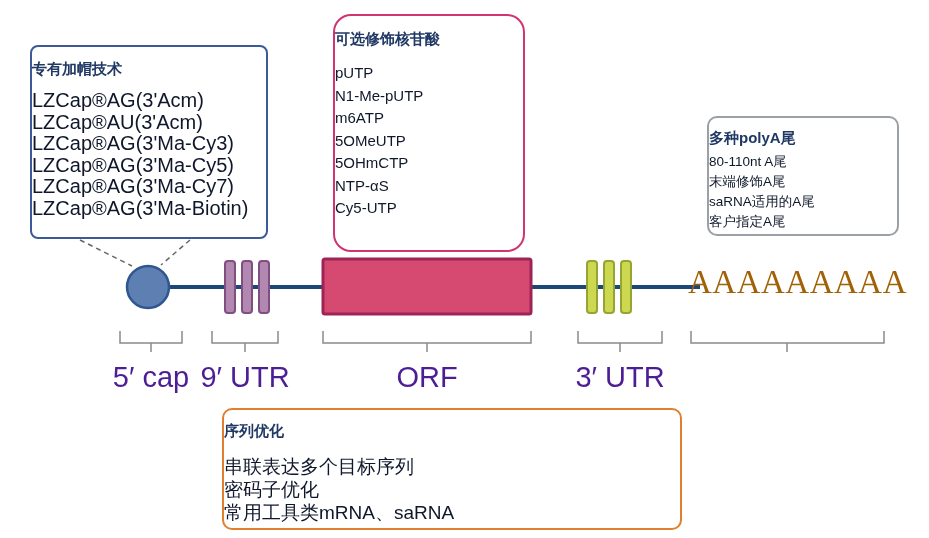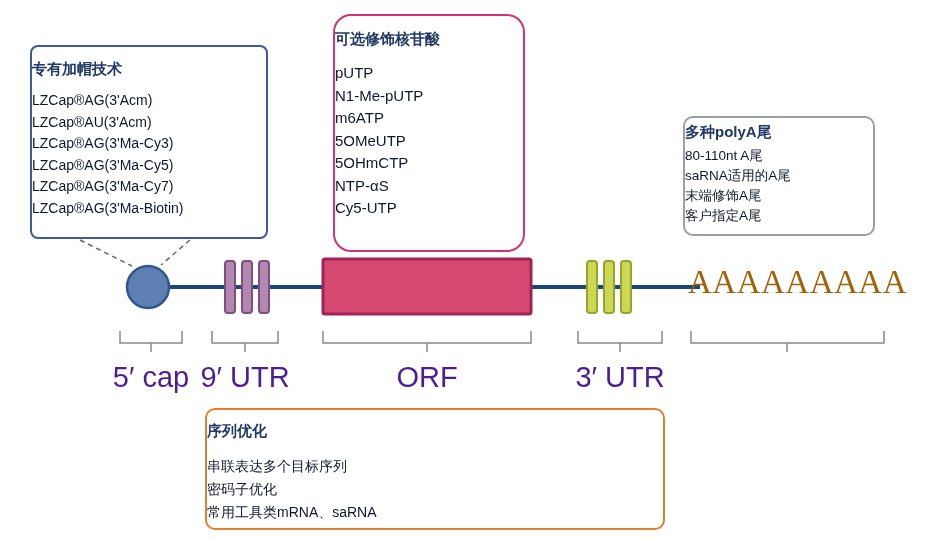--- a/index.html
+++ b/index.html
@@ -10,36 +10,36 @@
   }
   .stage { position:absolute; left:0; top:0; width:929px; height:538px; }
 
   .box { position:absolute; background:#fff; text-align:left; }
   .box-title { font-weight:bold; color:var(--navy); }
   .list-line { color:#0f172a; white-space:nowrap; }
 
   #cap-box { left:30px; top:45px; width:238px; height:194px;
     border:2px solid var(--blue-border); border-radius:8px; padding-top:13px; }
   #cap-box .box-title { font-size:15px; margin-bottom:11px; }
-  #cap-box .list-line { font-size:14px; line-height:21.5px; }
+  #cap-box .list-line { font-size:20px; line-height:21.5px; }
 
   #nuc-box { left:333px; top:14px; width:192px; height:238px;
     border:2.5px solid var(--pink-border); border-radius:18px; padding-top:14px; }
   #nuc-box .box-title { font-size:15px; margin-bottom:13px; }
   #nuc-box .list-line { font-size:15px; line-height:22.5px; }
 
-  #polya-box { left:683px; top:116px; width:192px; height:120px;
-    border:2px solid var(--gray-border); border-radius:10px; padding-top:5px; }
+  #polya-box { left:707px; top:116px; width:192px; height:120px;
+    border:2px solid var(--gray-border); border-radius:10px; padding-top:11px; }
   #polya-box .box-title { font-size:15px; margin-bottom:4px; }
   #polya-box .list-line { font-size:13.5px; line-height:20px; }
 
-  #seq-box { left:205px; top:408px; width:460px; height:122px;
+  #seq-box { left:222px; top:408px; width:460px; height:122px;
     border:2px solid var(--orange-border); border-radius:10px; padding-top:12px; }
   #seq-box .box-title { font-size:15px; margin-bottom:14px; }
-  #seq-box .list-line { font-size:14px; line-height:23px; }
+  #seq-box .list-line { font-size:19px; line-height:23px; }
 
   svg.diagram { position:absolute; left:0; top:0; pointer-events:none; }
   .main-line { stroke:var(--line-navy); stroke-width:4; }
   .dash { stroke:#666; stroke-width:1.5; stroke-dasharray:5 4; fill:none; }
   .cap-circle { fill:var(--cap-fill); stroke:var(--cap-stroke); stroke-width:2.5; }
   .utr5-bar { fill:var(--utr5-fill); stroke:var(--utr5-stroke); stroke-width:2; }
   .orf-rect { fill:var(--orf-fill); stroke:var(--orf-stroke); stroke-width:3; }
   .utr3-bar { fill:var(--utr3-fill); stroke:var(--utr3-stroke); stroke-width:2; }
   .bracket { fill:none; stroke:#8a8a8a; stroke-width:1.5; }
 
@@ -82,22 +82,22 @@
         <div class="list-line">5OHmCTP</div>
         <div class="list-line">NTP-αS</div>
         <div class="list-line">Cy5-UTP</div>
       </div>
   </div>
 
   <div class="box" id="polya-box">
     <div class="box-title">多种polyA尾</div>
     <div class="box-items">
         <div class="list-line">80-110nt A尾</div>
+        <div class="list-line">末端修饰A尾</div>
         <div class="list-line">saRNA适用的A尾</div>
-        <div class="list-line">末端修饰A尾</div>
         <div class="list-line">客户指定A尾</div>
       </div>
   </div>
 
   <div class="box" id="seq-box">
     <div class="box-title">序列优化</div>
     <div class="box-items">
         <div class="list-line">串联表达多个目标序列</div>
         <div class="list-line">密码子优化</div>
         <div class="list-line">常用工具类mRNA、saRNA</div>

